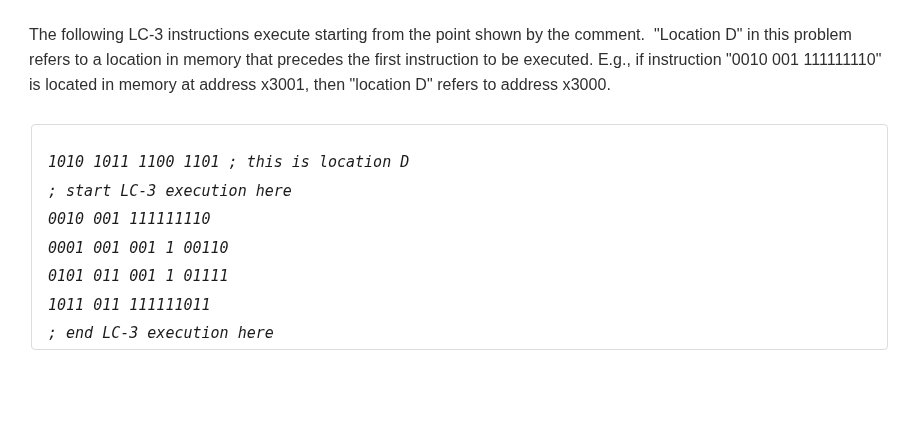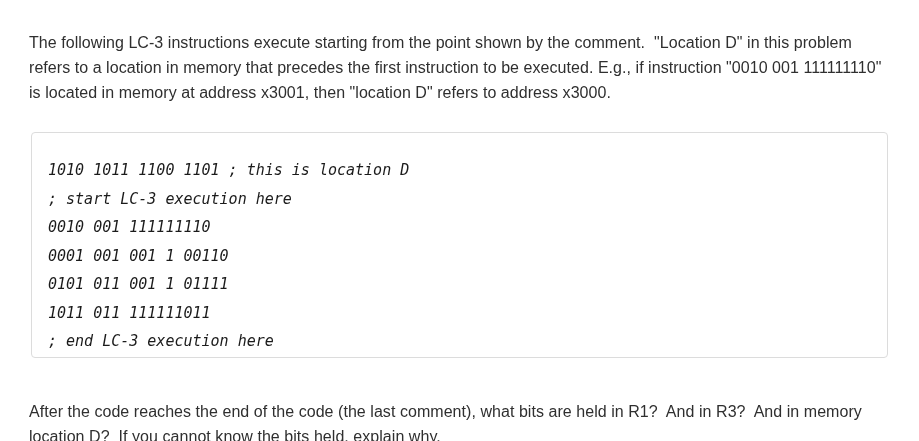--- a/index.html
+++ b/index.html
@@ -14,21 +14,20 @@
     font-family: "Liberation Sans", sans-serif;
     color: #2e2e2e;
     -webkit-font-smoothing: antialiased;
   }
   .page {
     position: relative;
     width: 919px;
     height: 334px;
     box-sizing: border-box;
     padding: 16px;
-    margin-top: 8px;
   }
   .prose {
     position: absolute;
     left: 29px;
     width: 860px;
     font-size: 16px;
     line-height: 25px;
     color: #2f2f2f;
     letter-spacing: 0.05px;
     white-space: pre-wrap;
@@ -70,15 +69,14 @@
 <body>
 
 <div class="page">
 
   <p class="prose intro">The following LC-3 instructions execute starting from the point shown by the comment.  "Location D" in this problem refers to a location in memory that precedes the first instruction to be executed. E.g., if instruction "0010 001 111111110" is located in memory at address x3001, then "location D" refers to address x3000.</p>
 
   <div class="code-block">
     <pre class="code-lines"><code class="code-line">1010 1011 1100 1101 ; this is location D</code><code class="code-line">; start LC-3 execution here</code><code class="code-line">0010 001 111111110</code><code class="code-line">0001 001 001 1 00110</code><code class="code-line">0101 011 001 1 01111</code><code class="code-line">1011 011 111111011</code><code class="code-line">; end LC-3 execution here</code></pre>
   </div>
 
-  <p class="prose outro">After the code reaches the end of the code (the last comment), what bits are held in R1?  And in R3?  And in memory location D?  If you cannot know the bits held, explain why.</p>
 
 </div>
 
 </body></html>

